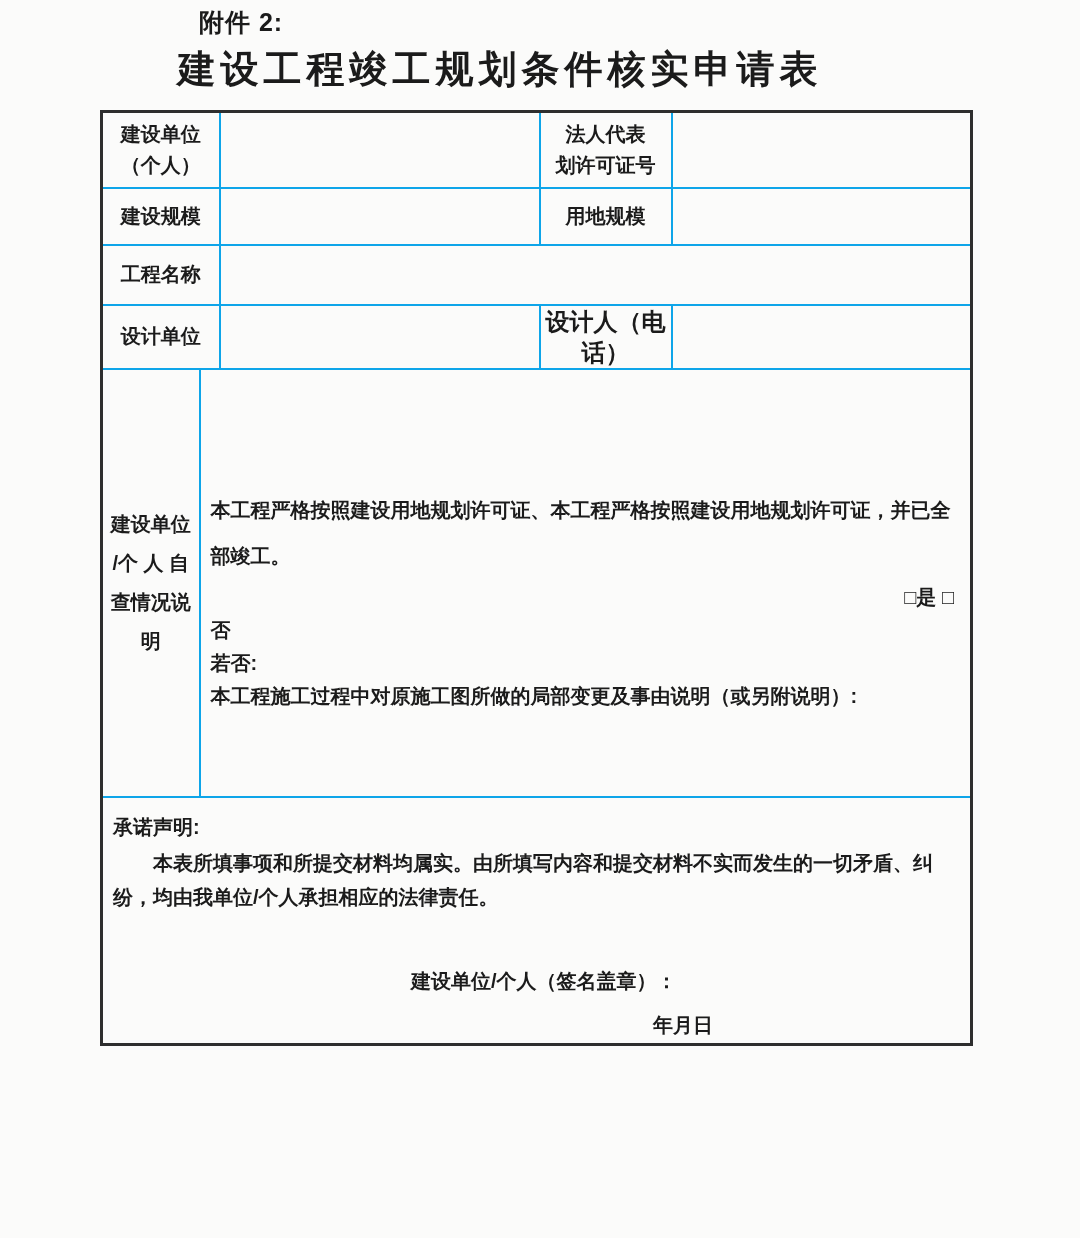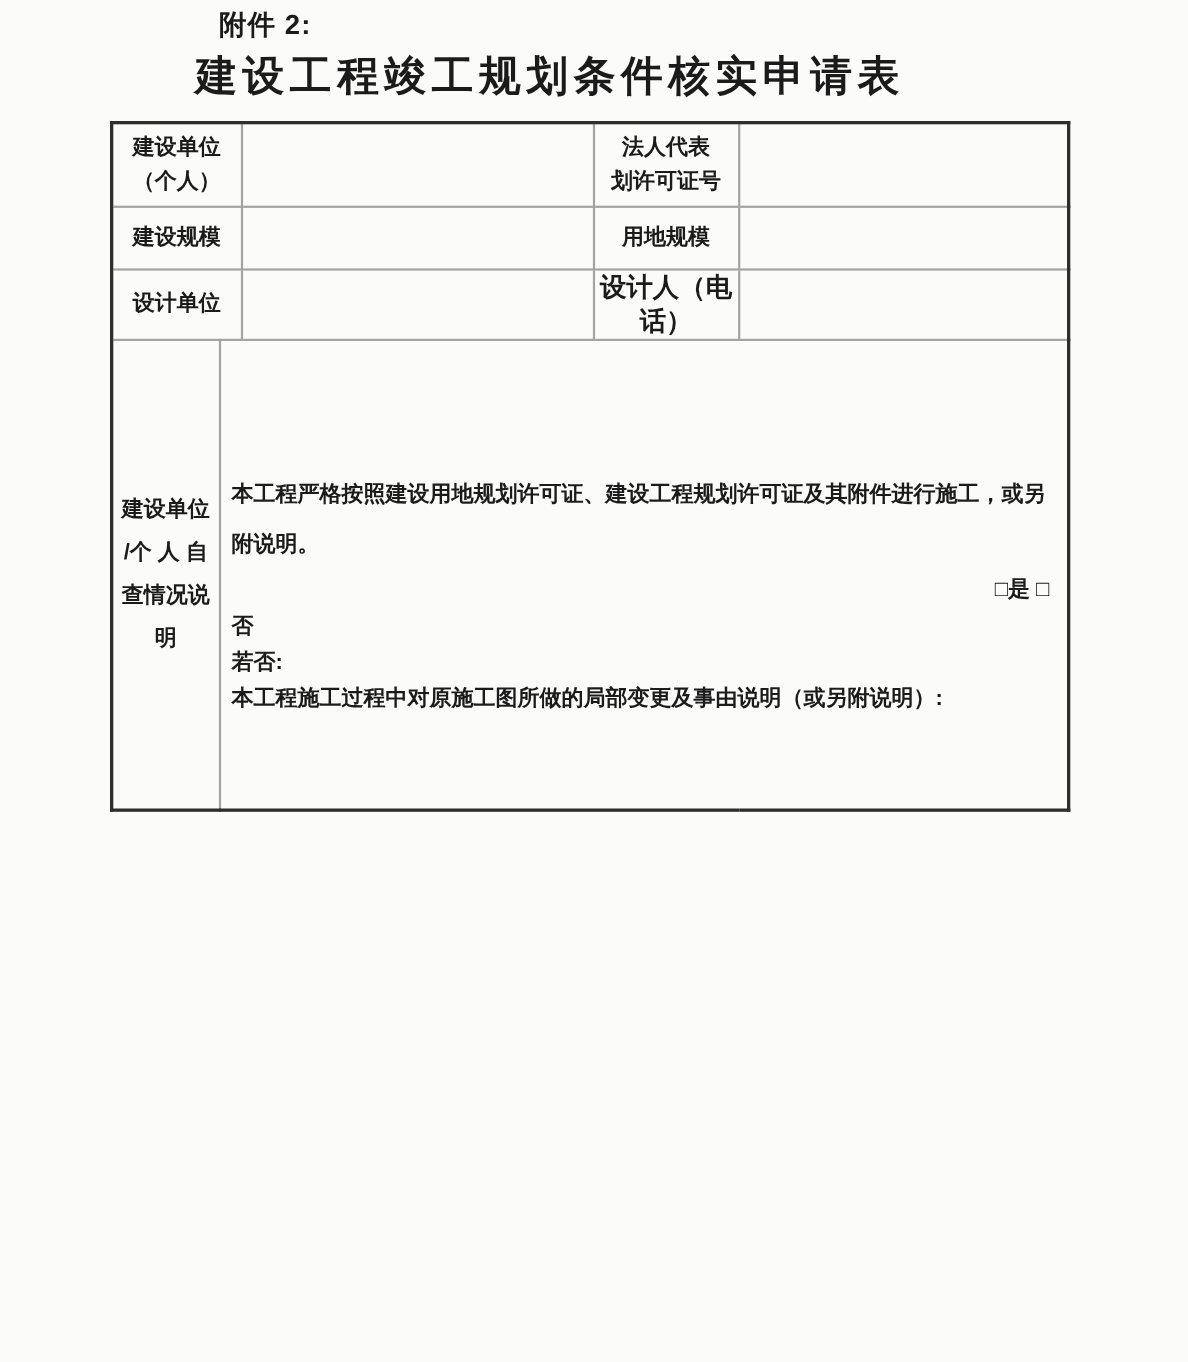--- a/index.html
+++ b/index.html
@@ -17,21 +17,21 @@
   .doc-title{
     position:absolute;left:0;top:44px;width:1000px;
     text-align:center;font-size:38px;font-weight:800;letter-spacing:5px;
   }
   table.form{
     position:absolute;left:100px;top:110px;
     width:870px;border-collapse:collapse;table-layout:fixed;
     border:3px solid #2e2e2e;
   }
   table.form td{
-    border:2px solid #a3a3a3;
+    border:2px solid #0ea5e9;
     padding:0;
     font-size:20px;
     vertical-align:middle;
     overflow:hidden;
   }
   td.lbl{
     text-align:center;
     font-weight:600;
     line-height:31px;
     white-space:pre-line;
@@ -90,38 +90,50 @@
   </tr>
 
   <tr style="height:57px">
     <td class="lbl" colspan="2">建设规模</td>
     <td class="blank"></td>
     <td class="lbl">用地规模</td>
     <td class="blank"></td>
   </tr>
 
 
+  <tr style="height:60px">
+    <td class="lbl" colspan="2">工程名称</td>
+    <td class="blank" colspan="3"></td>
+  </tr>
 
 
   <tr style="height:44px">
     <td class="lbl" colspan="2">设计单位</td>
     <td class="blank"></td>
     <td class="lbl" style="font-size:24px;">设计人（电话）</td>
     <td class="blank"></td>
   </tr>
 
 
   <tr style="height:428px">
     <td class="tall-lbl">建设单位
 /个 人 自
 查情况说
 明</td>
     <td class="selfcheck-content" colspan="4">
-      <div class="sc-statement">本工程严格按照建设用地规划许可证、建设工程规划许可证及其附件进行施工，或另附说明。</div>
+      <div class="sc-statement">本工程严格按照建设用地规划许可证、本工程严格按照建设用地规划许可证，并已全部竣工。</div>
       <div class="sc-yesno">□是 □</div>
       <div class="sc-no-wrap">否</div>
       <div class="sc-ifno">若否:</div>
       <div class="sc-change">本工程施工过程中对原施工图所做的局部变更及事由说明（或另附说明）:</div>
     </td>
   </tr>
 
+  <tr style="height:248px">
+    <td class="declaration" colspan="5">
+      <div class="decl-title">承诺声明:</div>
+      <div class="decl-body">本表所填事项和所提交材料均属实。由所填写内容和提交材料不实而发生的一切矛盾、纠纷，均由我单位/个人承担相应的法律责任。</div>
+      <div class="decl-sign">建设单位/个人（签名盖章）：</div>
+      <div class="decl-date">年月日</div>
+    </td>
+  </tr>
 </tbody>
   </table>
 
 </body></html>

